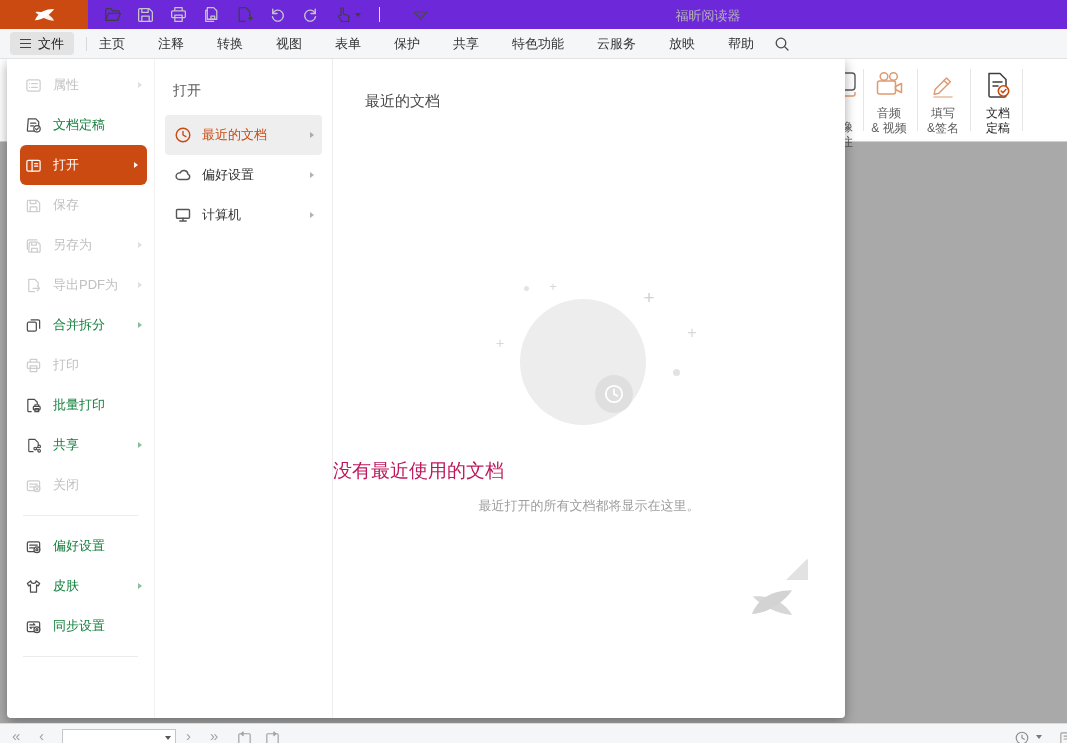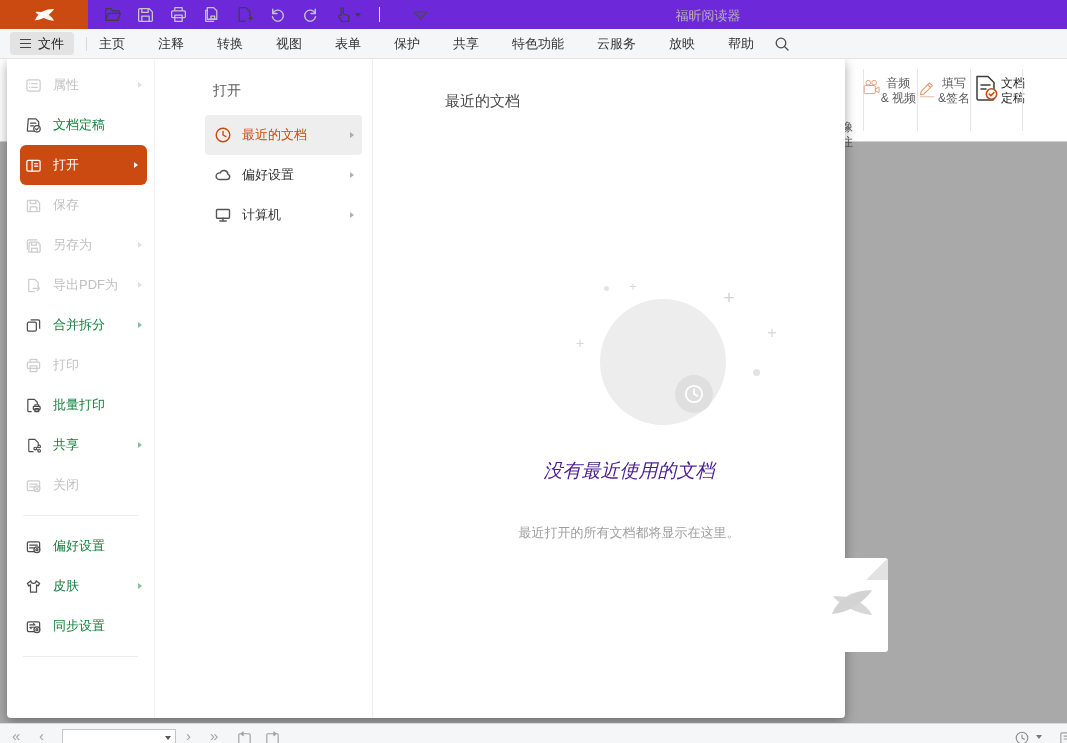--- a/index.html
+++ b/index.html
@@ -24,28 +24,28 @@
   .hamburger { display:flex; flex-direction:column; gap:2.5px; }
   .hamburger i { display:block; width:11px; height:1.2px; background:#444; }
   .mb-sep { width:1px; height:14px; background:#d9d9d9; margin:0 12px; }
   .tabs { display:flex; gap:33px; align-items:center; }
   .tab { background:none; border:none; font-size:13px; color:#333; font-family:inherit; white-space:nowrap; }
   .search-btn { background:none; border:none; margin-left:20px; color:#4a4a4a; display:flex; }
 
   
   .content { position:absolute; top:59px; left:0; right:0; bottom:20px; background:#a9a9a9; }
   .ribbon { position:absolute; top:0; left:0; right:0; height:83px; background:#fff; border-bottom:1px solid #d0d0d0; }
-  .rb { position:absolute; top:11px; width:54px; display:flex; flex-direction:row; align-items:center; background:none; border:none; font-family:inherit; }
+  .rb { position:absolute; top:11px; width:54px; display:flex; flex-direction:column; align-items:center; background:none; border:none; font-family:inherit; }
   .rb .rb-lab { margin-top:6px; font-size:12px; line-height:15px; color:#5d5d5d; text-align:center; white-space:nowrap; }
   .rb.rb-dark .rb-lab { color:#1f1f1f; }
   .rb-sep { position:absolute; top:10px; width:1px; height:62px; background:#e5e5e5; }
   .rb-partial-label { position:absolute; left:841px; top:61px; width:16px; font-size:12px; line-height:15px; color:#5d5d5d; text-align:left; overflow:hidden; }
 
   
-  .overlay { position:absolute; left:7px; top:0; width:838px; height:659px; background:#fff; box-shadow:0 4px 12px rgba(0,0,0,.35); border-radius:0 0 4px 4px; display:flex; z-index:20;gap:40px; }
+  .overlay { position:absolute; left:7px; top:0; width:838px; height:659px; background:#fff; box-shadow:0 4px 12px rgba(0,0,0,.35); border-radius:0 0 4px 4px; display:flex; z-index:20; }
   .fm-sidebar { width:148px; padding-top:6px; border-right:1px solid #f2f2f2; }
   .fm-item { height:40px; display:flex; align-items:center; gap:11px; padding:0 12px 0 18px; font-size:13px; color:#15803d; cursor:default; }
   .fm-item .fm-ico { flex:0 0 auto; color:#4d4d4d; }
   .fm-item.dis { color:#c0c0c0; }
   .fm-item.dis .fm-ico { color:#cdcdcd; }
   .fm-item.selected { background:#cb4a11; color:#fff; border-radius:6px; margin:0 7px 0 13px; padding:0 9px 0 5px; }
   .fm-item.selected .fm-ico { color:#fff; }
   .sub-arrow { width:0; height:0; border-left:4px solid currentColor; border-top:3.5px solid transparent; border-bottom:3.5px solid transparent; margin-left:auto; opacity:.5; }
   .fm-item.selected .sub-arrow { opacity:.95; }
   .fm-sep { height:1px; background:#ececec; margin:10px 16px; }
@@ -62,22 +62,22 @@
   
   .recent-panel { flex:1; position:relative; }
   .recent-title { font-size:15px; font-weight:400; color:#4a4a4a; margin:33px 0 0 32px; }
   .decor-plus { position:absolute; color:#d8d8d8; font-weight:300; transform:translate(-50%,-50%); line-height:1; }
   .decor-dot { position:absolute; border-radius:50%; background:#e3e3e3; }
   .es-circle { position:absolute; left:187px; top:240px; width:126px; height:126px; border-radius:50%; background:#ededed; }
   .es-doc { position:absolute; left:216px; top:259px; width:72px; height:94px; background:#fff; border-radius:3px; overflow:hidden; }
   .es-fold { position:absolute; right:0; top:0; width:0; height:0; border-top:22px solid #e2e2e2; border-left:22px solid transparent; transform:rotate(90deg); }
   .es-fox { position:absolute; left:14px; top:30px; }
   .es-clock { position:absolute; left:262px; top:316px; width:38px; height:38px; border-radius:50%; background:#dfdfdf; display:flex; align-items:center; justify-content:center; }
-  .es-title { position:absolute; top:399px; width:100%; text-align:center; font-size:19px; color:#4c1d95;font-style:italic; }
-  .es-sub { position:absolute; top:438px; width:100%; text-align:center; font-size:13px; color:#9e9e9e;margin-top:27px; }
+  .es-title { position:absolute; top:399px; width:100%; text-align:left; font-size:19px; color:#be185d; }
+  .es-sub { position:absolute; top:438px; width:100%; text-align:center; font-size:13px; color:#9e9e9e; }
 
   
   .statusbar { position:absolute; left:0; right:0; bottom:0; height:20px; background:#f5f6f7; border-top:1px solid #d9d9d9; overflow:hidden; z-index:25; }
   .sb-nav { position:absolute; top:5px; background:none; border:none; color:#a2a2a2; font-size:15px; line-height:14px; font-family:inherit; }
   .sb-combo { position:absolute; left:62px; top:5px; width:114px; height:18px; background:#fff; border:1px solid #c6c6c6; }
   .sb-combo .caret-down { position:absolute; right:4px; top:6px; border-top-color:#555; }
   .sb-ico { position:absolute; top:6px; color:#9f9f9f; background:none; border:none; }
 </style>
 </head>
 <body>

